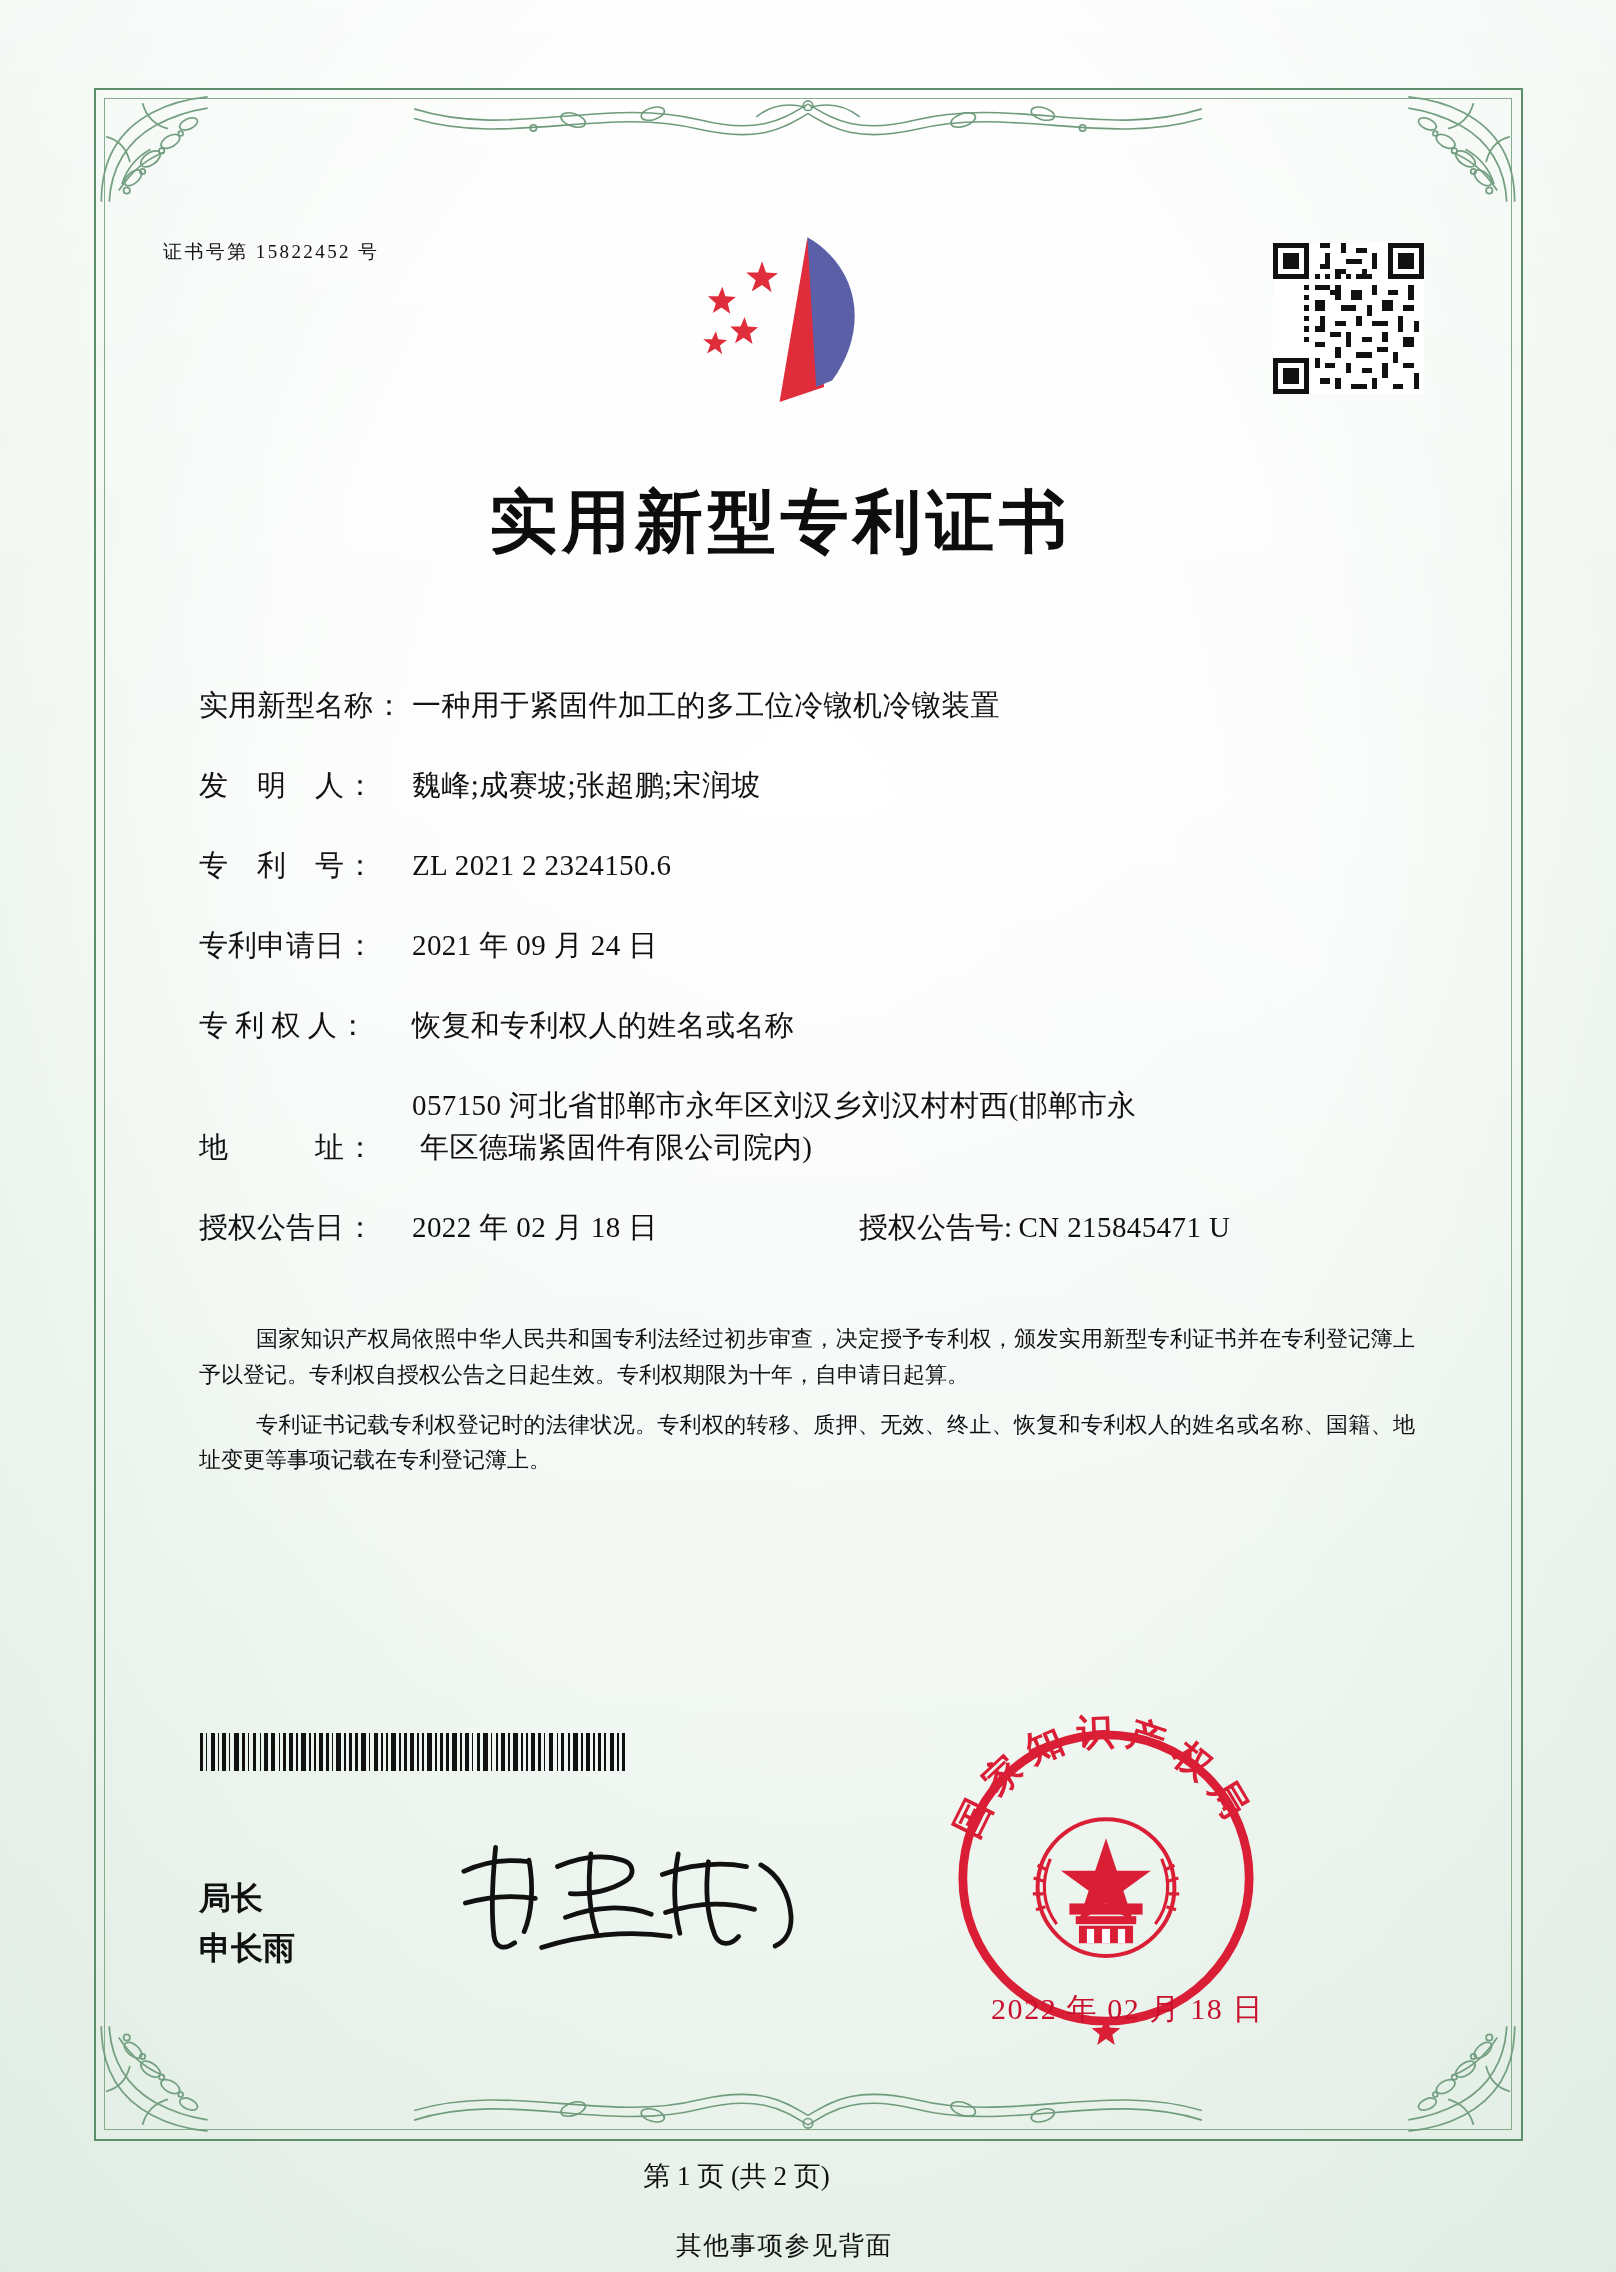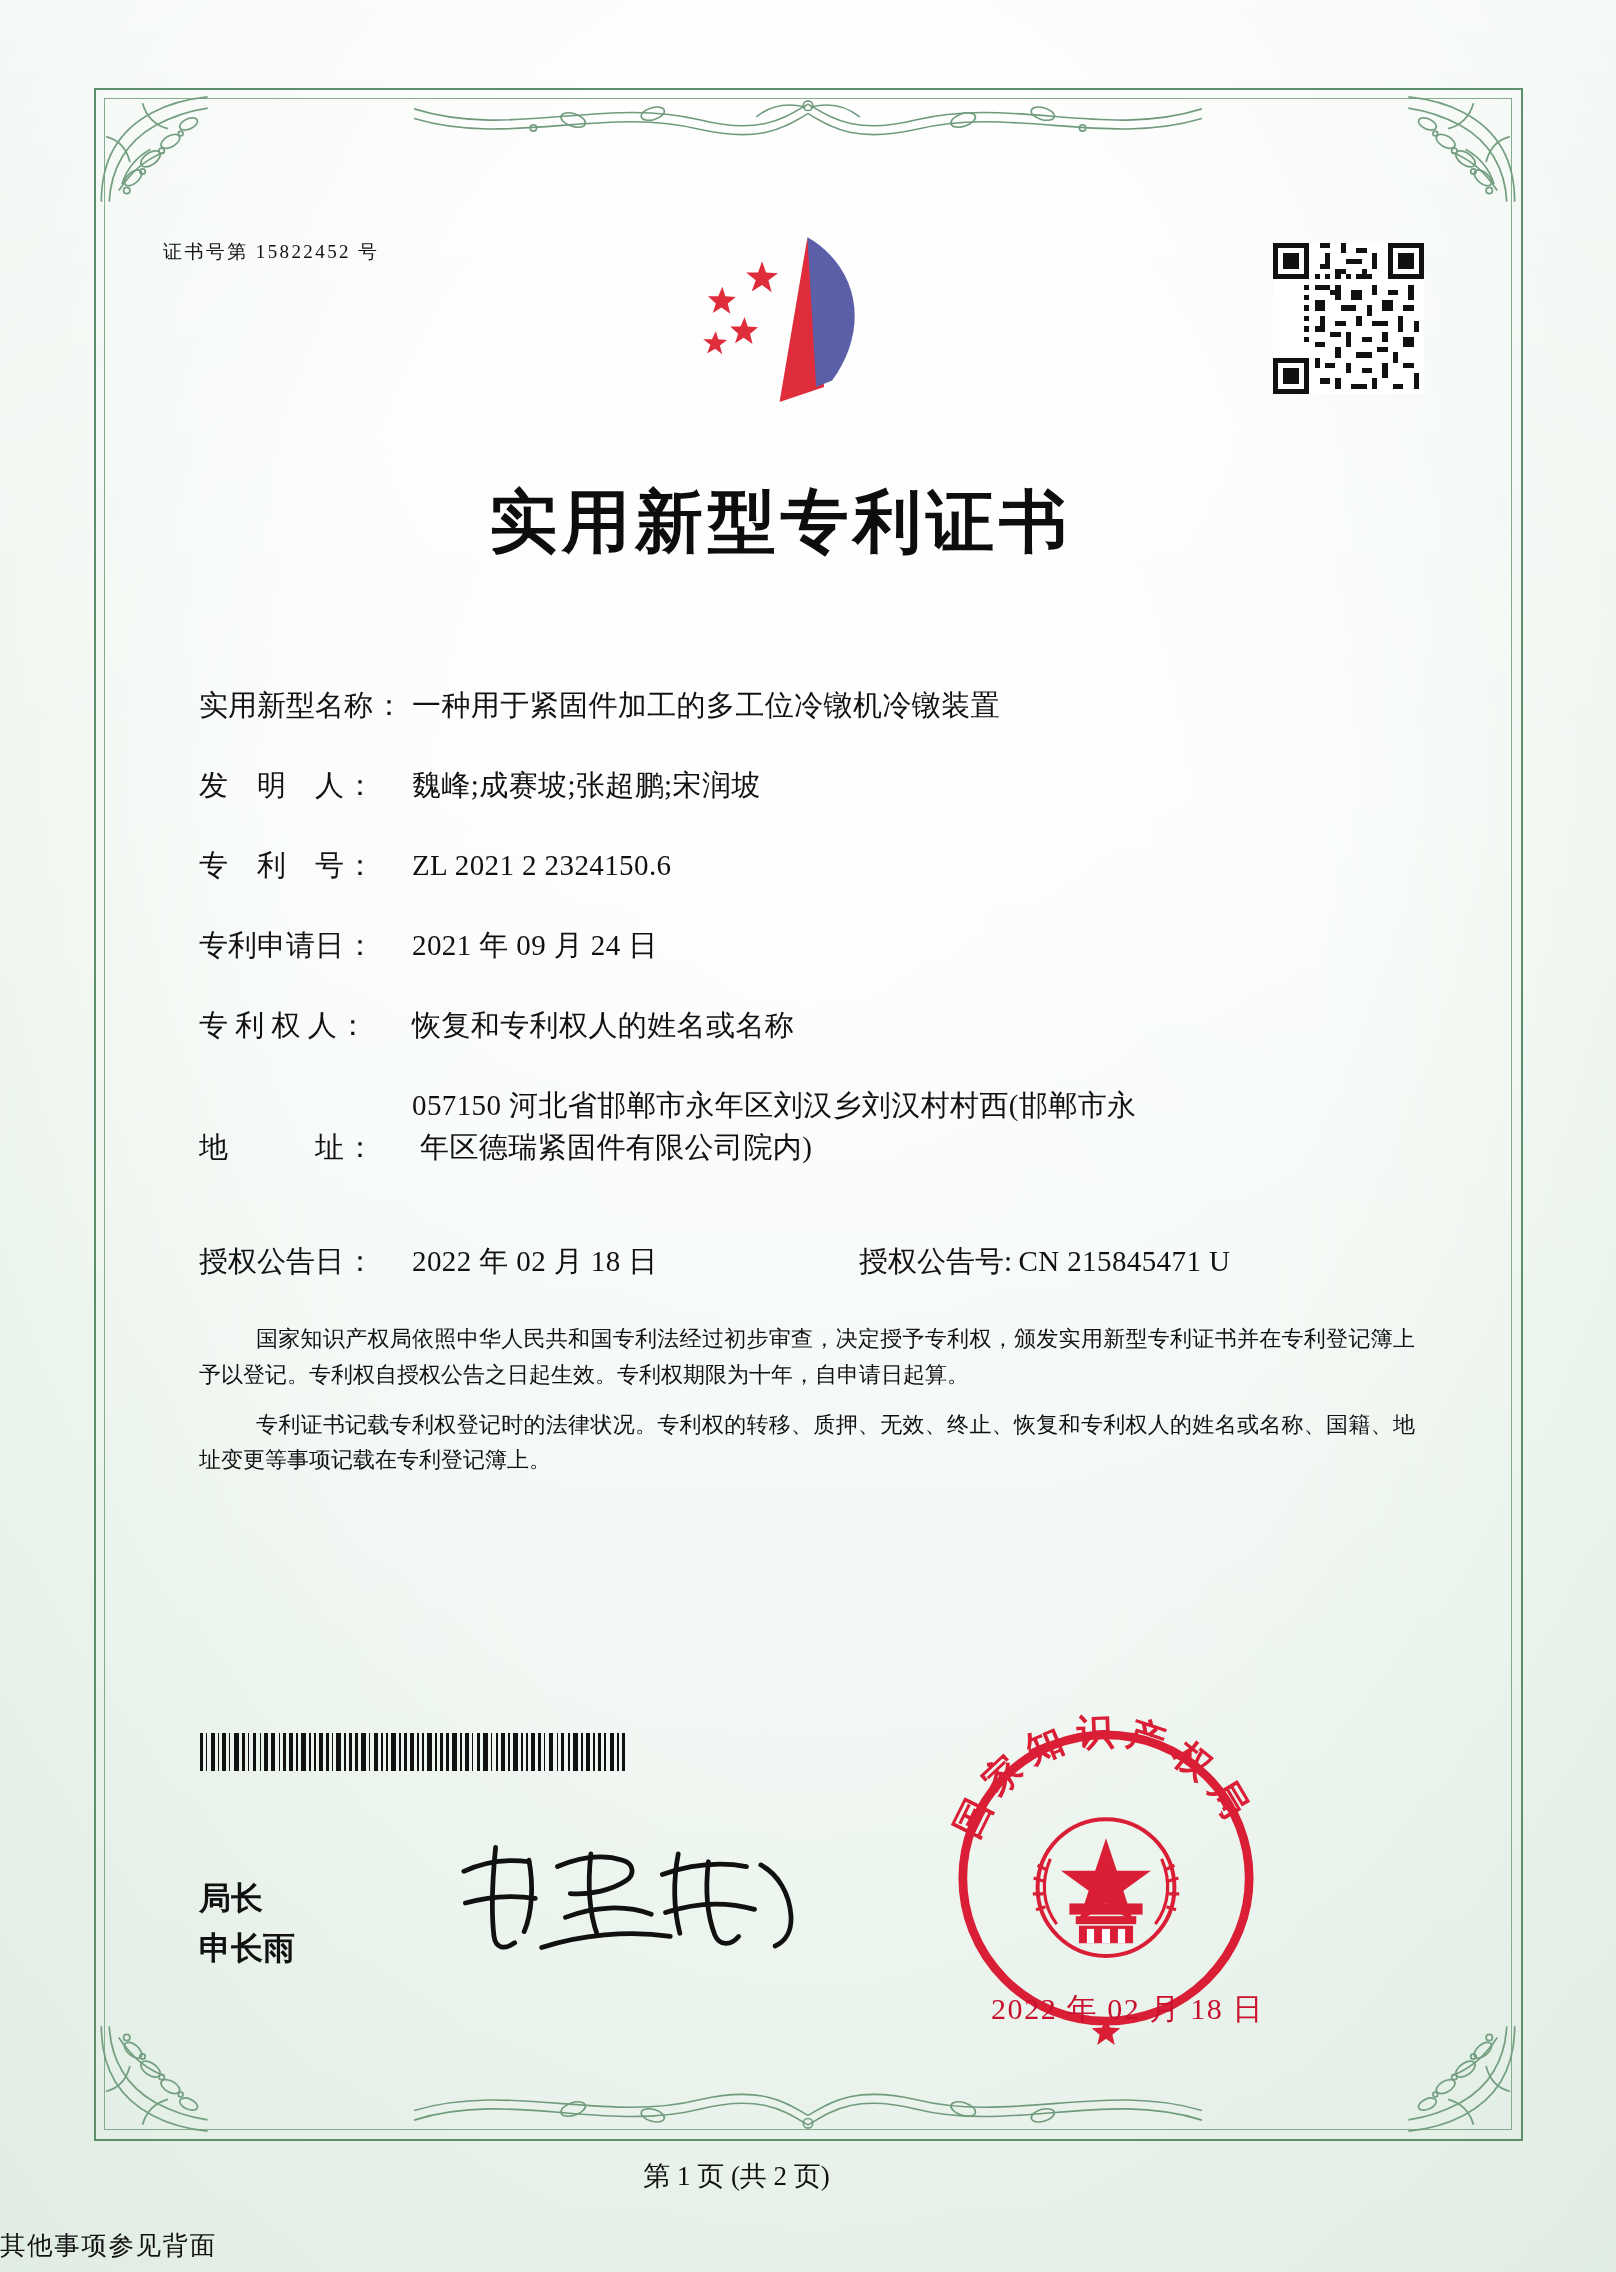--- a/index.html
+++ b/index.html
@@ -158,21 +158,20 @@
   }
 
   
   .field-row.dual .left-part {
     display: flex;
     width: 660px;
     flex: 0 0 660px;
   }
   .field-row.dual .right-part {
     display: flex;
-    margin-top: 34px;
   }
   .field-row.dual .right-label {
     white-space: nowrap;
     margin-right: 6.4px;
   }
 
   
   .paragraphs {
     position: absolute;
     left: 199px;
@@ -248,20 +247,21 @@
     width: 1473px;
     text-align: center;
     font-size: 27px;
     color: #111;
   }
   .back-note {
     position: absolute;
     left: 0;
     top: 2228px;
     width: 1569px;
+    text-align: center;
     font-size: 25.5px;
     color: #111;
     letter-spacing: 1.6px;
   }
 </style>
 </head>
 <body>
 
 <div class="page">
   <div class="paper-tint"></div>

